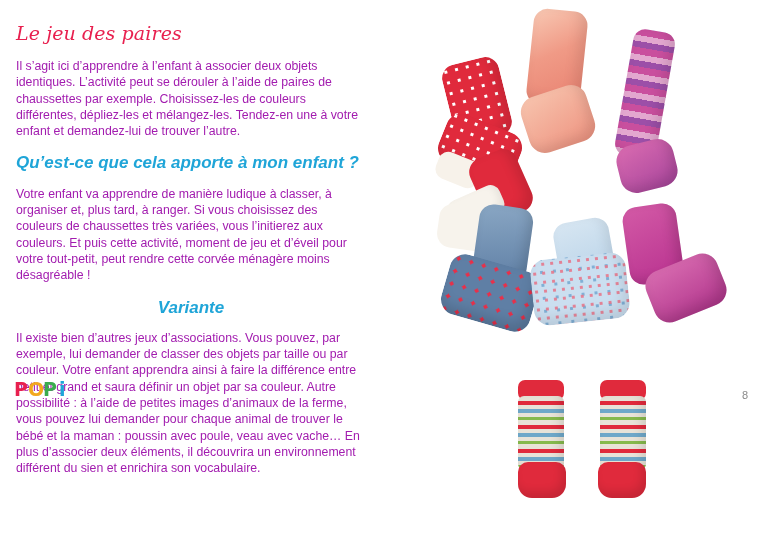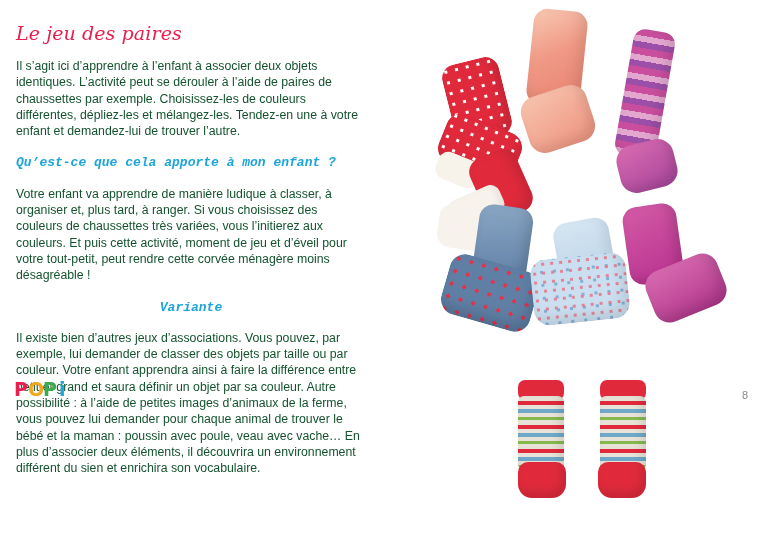--- a/index.html
+++ b/index.html
@@ -36,32 +36,31 @@
     font-size: 19px;
     color: #e8204f;
     margin: 0 0 14px 0;
     font-weight: normal;
     letter-spacing: 0.1px;
   }
 
   .body-text {
     font-size: 12.3px;
     line-height: 16.3px;
-    color: #14532d;
+    color: #a21caf;
     margin: 0 0 16px 0;
   }
 
   .subhead {
-    font-size: 13px;
+    font-size: 17px;
     line-height: 16.3px;
     color: #1fa5d8;
     font-style: italic;
     font-weight: bold;
     margin: 0 0 14px 0;
-    font-family: Liberation Mono, monospace;
   }
 
   .subhead.plain {
     font-style: italic;
     font-weight: bold;
     text-align: center;
   }
 
   
   .photo-area {

